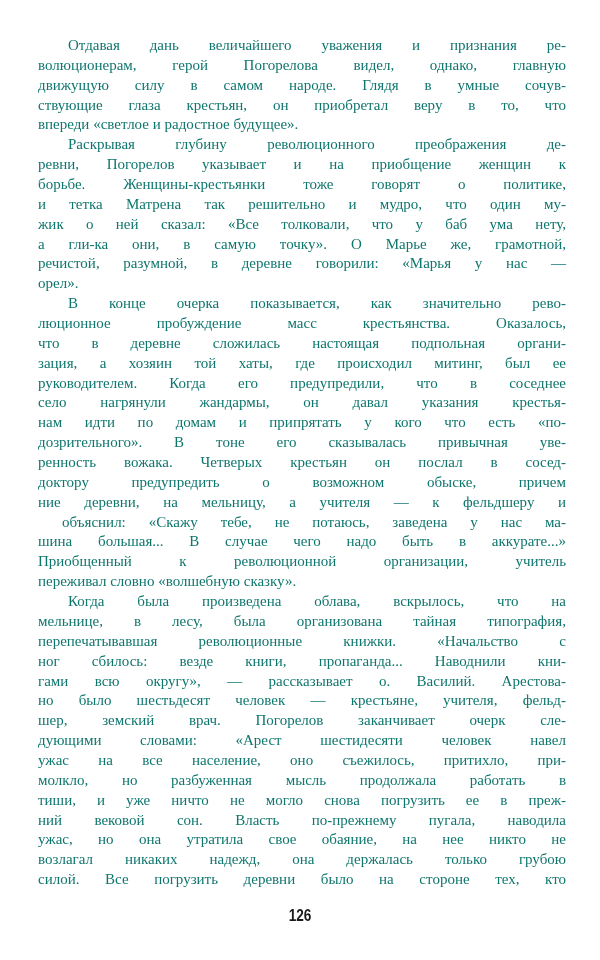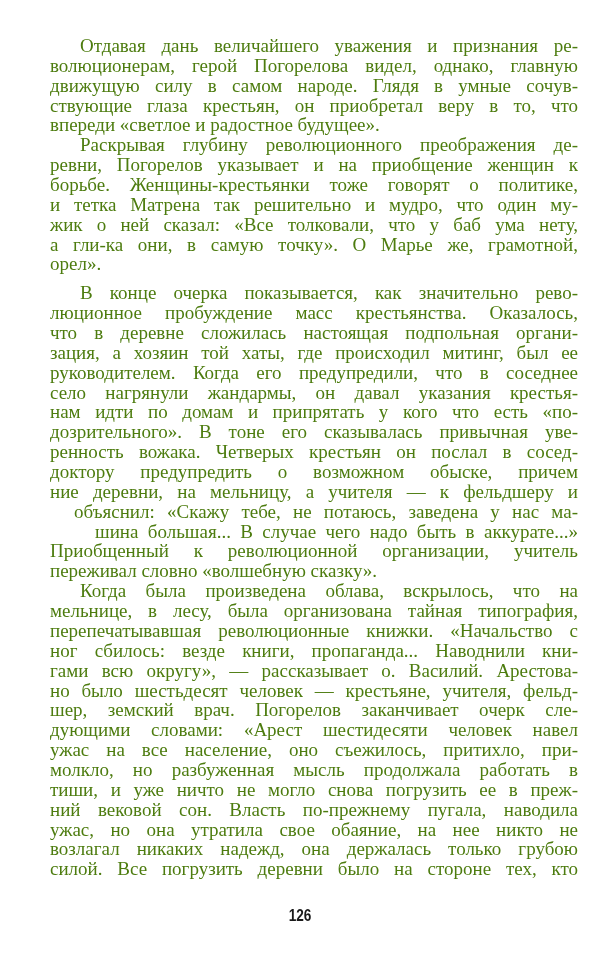--- a/index.html
+++ b/index.html
@@ -1,20 +1,20 @@
 <!DOCTYPE html>
 <html><head>
 <meta charset="utf-8">
 <style>
   html, body { margin:0; padding:0; background:#ffffff; }
   body { width:600px; height:960px; position:relative; overflow:hidden; }
   .page {
-    position:absolute; left:50px; top:36px; width:528px;
+    position:absolute; left:38px; top:36px; width:528px;
     font-family:"Liberation Serif", "DejaVu Serif", serif;
-    font-size:19px; line-height:21.8px; color:#4d7c0f;
+    font-size:15px; line-height:21.8px; color:#0f766e;
   }
   .line {
     display:block; white-space:nowrap; text-align:justify;
     text-align-last:justify; height:21.8px;
   }
   .line.indent { padding-left:30px; }
   .line.last { text-align-last:left; }
   .pagenum {
     position:absolute; left:0; width:600px; top:906px; text-align:center;
     font-family:"Liberation Sans", "DejaVu Sans", sans-serif;
@@ -29,34 +29,35 @@
     <span class="line" style="height: 19.8605px; line-height: 19.8605px;">волюционерам, герой Погорелова видел, однако, главную</span>
     <span class="line" style="height: 19.8605px; line-height: 19.8605px;">движущую силу в самом народе. Глядя в умные сочув-</span>
     <span class="line" style="height: 19.8605px; line-height: 19.8605px;">ствующие глаза крестьян, он приобретал веру в то, что</span>
     <span class="line last" style="height: 19.8605px; line-height: 19.8605px;">впереди «светлое и радостное будущее».</span>
     <span class="line indent" style="height: 19.8605px; line-height: 19.8605px;">Раскрывая глубину революционного преображения де-</span>
     <span class="line" style="height: 19.8605px; line-height: 19.8605px;">ревни, Погорелов указывает и на приобщение женщин к</span>
     <span class="line" style="height: 19.8605px; line-height: 19.8605px;">борьбе. Женщины-крестьянки тоже говорят о политике,</span>
     <span class="line" style="height: 19.8605px; line-height: 19.8605px;">и тетка Матрена так решительно и мудро, что один му-</span>
     <span class="line" style="height: 19.8605px; line-height: 19.8605px;">жик о ней сказал: «Все толковали, что у баб ума нету,</span>
     <span class="line" style="height: 19.8605px; line-height: 19.8605px;">а гли-ка они, в самую точку». О Марье же, грамотной,</span>
+    <span class="line" style="height: 19.8605px; line-height: 19.8605px;">речистой, разумной, в деревне говорили: «Марья у нас —</span>
     <span class="line last" style="height: 19.8605px; line-height: 19.8605px; font-family: Liberation Serif, serif;">орел».</span>
-    <span class="line indent" style="height: 19.8605px; line-height: 19.8605px; margin-top: 9px;">В конце очерка показывается, как значительно рево-</span>
+    <span class="line indent" style="height: 19.8605px; line-height: 19.8605px;">В конце очерка показывается, как значительно рево-</span>
     <span class="line" style="height: 19.8605px; line-height: 19.8605px;">люционное пробуждение масс крестьянства. Оказалось,</span>
     <span class="line" style="height: 19.8605px; line-height: 19.8605px;">что в деревне сложилась настоящая подпольная органи-</span>
     <span class="line" style="height: 19.8605px; line-height: 19.8605px;">зация, а хозяин той хаты, где происходил митинг, был ее</span>
     <span class="line" style="height: 19.8605px; line-height: 19.8605px;">руководителем. Когда его предупредили, что в соседнее</span>
     <span class="line" style="height: 19.8605px; line-height: 19.8605px;">село нагрянули жандармы, он давал указания крестья-</span>
     <span class="line" style="height: 19.8605px; line-height: 19.8605px;">нам идти по домам и припрятать у кого что есть «по-</span>
     <span class="line" style="height: 19.8605px; line-height: 19.8605px;">дозрительного». В тоне его сказывалась привычная уве-</span>
     <span class="line" style="height: 19.8605px; line-height: 19.8605px;">ренность вожака. Четверых крестьян он послал в сосед-</span>
     <span class="line" style="height: 19.8605px; line-height: 19.8605px;">доктору предупредить о возможном обыске, причем</span>
     <span class="line" style="height: 19.8605px; line-height: 19.8605px;">ние деревни, на мельницу, а учителя — к фельдшеру и</span>
     <span class="line" style="height: 19.8605px; line-height: 19.8605px; margin-left: 24px;">объяснил: «Скажу тебе, не потаюсь, заведена у нас ма-</span>
-    <span class="line" style="height: 19.8605px; line-height: 19.8605px; margin-left: 45px;">шина большая... В случае чего надо быть в аккурате...»</span>
+    <span class="line" style="height: 19.8605px; line-height: 19.8605px;">шина большая... В случае чего надо быть в аккурате...»</span>
     <span class="line" style="height: 19.8605px; line-height: 19.8605px;">Приобщенный к революционной организации, учитель</span>
     <span class="line last" style="height: 19.8605px; line-height: 19.8605px;">переживал словно «волшебную сказку».</span>
     <span class="line indent" style="height: 19.8605px; line-height: 19.8605px;">Когда была произведена облава, вскрылось, что на</span>
     <span class="line" style="height: 19.8605px; line-height: 19.8605px;">мельнице, в лесу, была организована тайная типография,</span>
     <span class="line" style="height: 19.8605px; line-height: 19.8605px;">перепечатывавшая революционные книжки. «Начальство с</span>
     <span class="line" style="height: 19.8605px; line-height: 19.8605px;">ног сбилось: везде книги, пропаганда... Наводнили кни-</span>
     <span class="line" style="height: 19.8605px; line-height: 19.8605px;">гами всю округу», — рассказывает о. Василий. Арестова-</span>
     <span class="line" style="height: 19.8605px; line-height: 19.8605px;">но было шестьдесят человек — крестьяне, учителя, фельд-</span>
     <span class="line" style="height: 19.8605px; line-height: 19.8605px;">шер, земский врач. Погорелов заканчивает очерк сле-</span>
     <span class="line" style="height: 19.8605px; line-height: 19.8605px;">дующими словами: «Арест шестидесяти человек навел</span>

